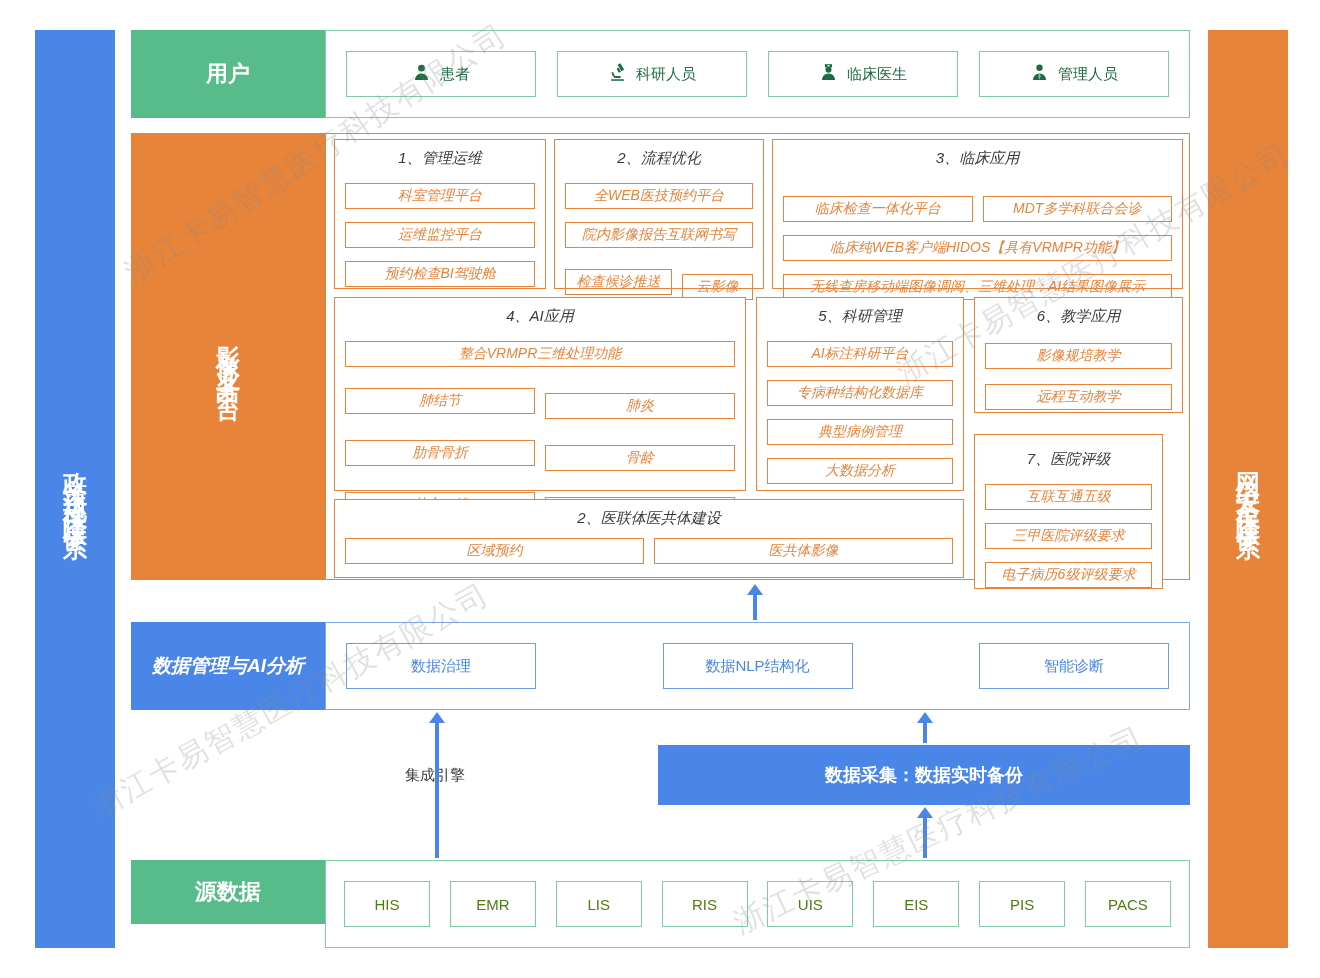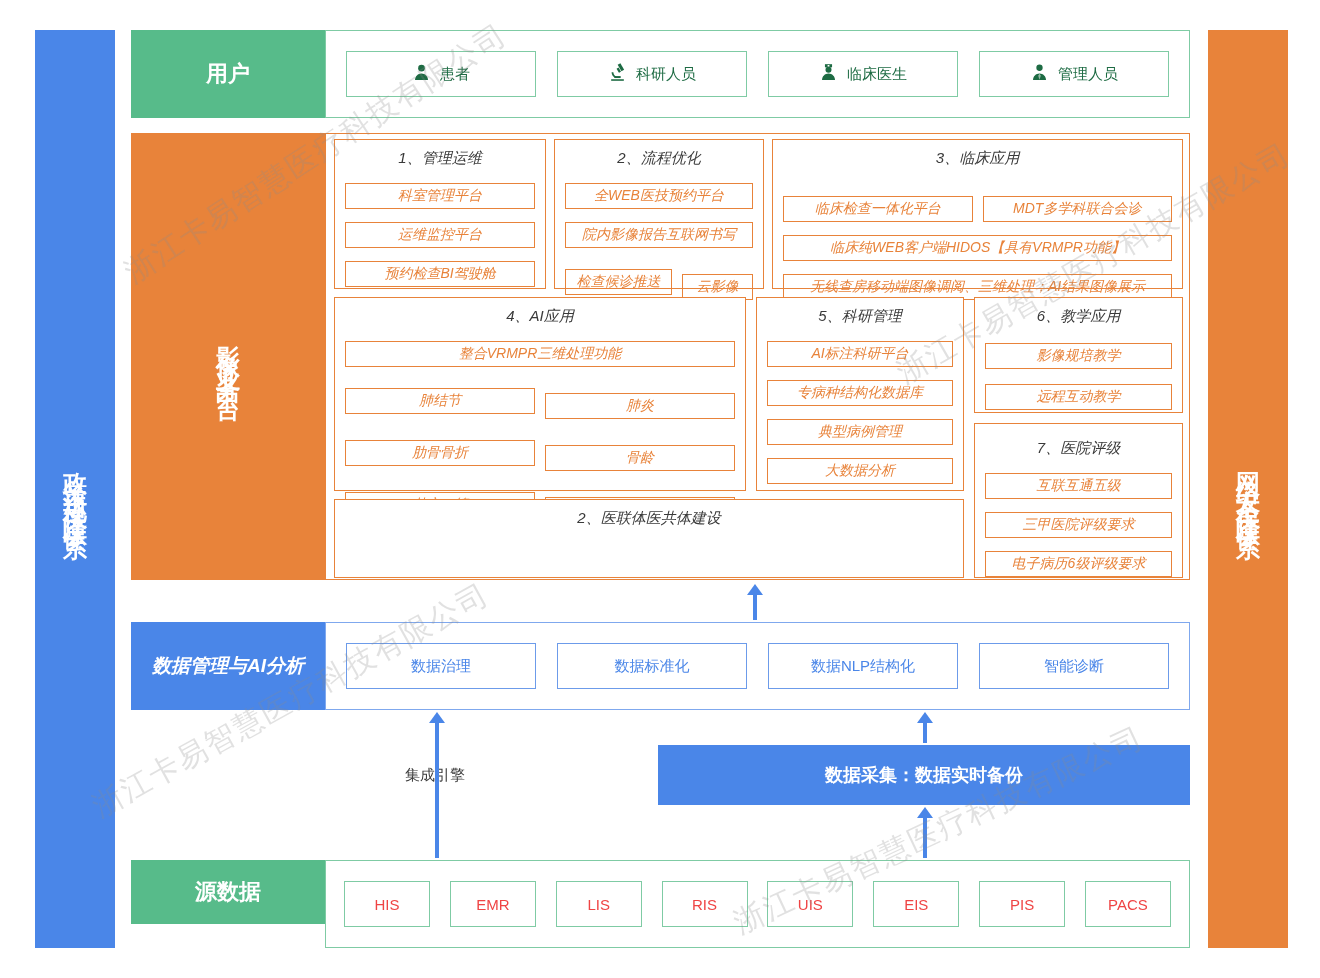--- a/index.html
+++ b/index.html
@@ -53,21 +53,21 @@
   .orow { display:flex; gap:10px; flex:none; }
   .orow .oitem { flex:1; }
   .orow .oitem.narrow { flex:0.66; }
 
   #sec1 { left:8px;   top:5px;   width:212px; height:150px; }
   #sec2 { left:228px; top:5px;   width:210px; height:150px; }
   #sec3 { left:446px; top:5px;   width:411px; height:150px; }
   #sec4 { left:8px;   top:163px; width:412px; height:194px; }
   #sec5 { left:430px; top:163px; width:208px; height:194px; }
   #sec6 { left:648px; top:163px; width:209px; height:116px;justify-content:space-between; }
-  #sec7 { left:648px; top:289px; width:209px; height:155px; }
+  #sec7 { left:648px; top:300px; width:189px; height:155px; }
   #sec8 { left:8px;   top:365px; width:630px; height:79px; }
   #sec1 .oitem, #sec2 .oitem, #sec2 .orow, #sec3 .oitem, #sec3 .orow,
   #sec4 .oitem, #sec4 .orow, #sec5 .oitem { margin-top:13px; }
   #sec1 .oitem:first-of-type, #sec2 .oitem:first-of-type, #sec3 .orow:first-of-type,
   #sec4 .oitem:first-of-type, #sec5 .oitem:first-of-type { margin-top:8px; }
   #sec6 .oitem { margin-top:15px; }
   #sec7 .oitem { margin-top:13px; }
   #sec7 .sec-title { margin-top:6px; }
   #sec8 .orow { margin-top:8px; }
 
@@ -93,21 +93,21 @@
                    border-bottom:11px solid #4A86E8; }
   #arrow-mid        { left:753px; top:595px; height:25px; }
   #arrow-left-long  { left:435px; top:723px; height:135px; }
   #arrow-right-top  { left:923px; top:723px; height:20px; }
   #arrow-right-bot  { left:923px; top:818px; height:40px; }
 
   
   #source-label { top:860px; height:64px; font-size:22px; }
   #source-box { top:860px; height:88px; border:1px solid #7FCBA4; display:flex;
                 align-items:center; justify-content:space-between; padding:0 18px; }
-  .source-item { width:86px; height:46px; border:1.5px solid #7FCBA4; color:#ef4444;
+  .source-item { width:86px; height:46px; border:1.5px solid #7FCBA4; color:#4d7c0f;
                  font-size:15px; display:flex; align-items:center; justify-content:center; }
 </style>
 </head>
 <body>
 
 <div class="canvas">
 
   <div class="wm" style="left:92px;  top:133px; transform:rotate(-33deg);">浙江卡易智慧医疗科技有限公司</div>
   <div class="wm" style="left:870px; top:243px; transform:rotate(-30deg);">浙江卡易智慧医疗科技有限公司</div>
   <div class="wm" style="left:67px;  top:680px; transform:rotate(-29deg);">浙江卡易智慧医疗科技有限公司</div>
@@ -224,27 +224,30 @@
 
     <div class="section" id="sec7">
       <div class="sec-title">7、医院评级</div>
       <div class="oitem">互联互通五级</div>
       <div class="oitem">三甲医院评级要求</div>
       <div class="oitem">电子病历6级评级要求</div>
     </div>
 
     <div class="section" id="sec8">
       <div class="sec-title">2、医联体医共体建设</div>
+      <div class="orow">
+        <div class="oitem">区域预约</div>
+        <div class="oitem">医共体影像</div>
+      </div>
     </div>
   </div>
 
   <div class="rowlabel blue" id="data-label">数据管理与AI分析</div>
   <div class="rowbox" id="data-box">
     <div class="data-item">数据治理</div>
-    <div class="data-item">数据标准化</div>
     <div class="data-item">数据NLP结构化</div>
     <div class="data-item">智能诊断</div>
   </div>
 
   <div class="arrow" id="arrow-mid"></div>
   <div class="arrow" id="arrow-left-long"></div>
   <div class="arrow" id="arrow-right-top"></div>
   <div class="arrow" id="arrow-right-bot"></div>
   <div id="engine-label">集成引擎</div>
   <div id="collect-box">数据采集：数据实时备份</div>

